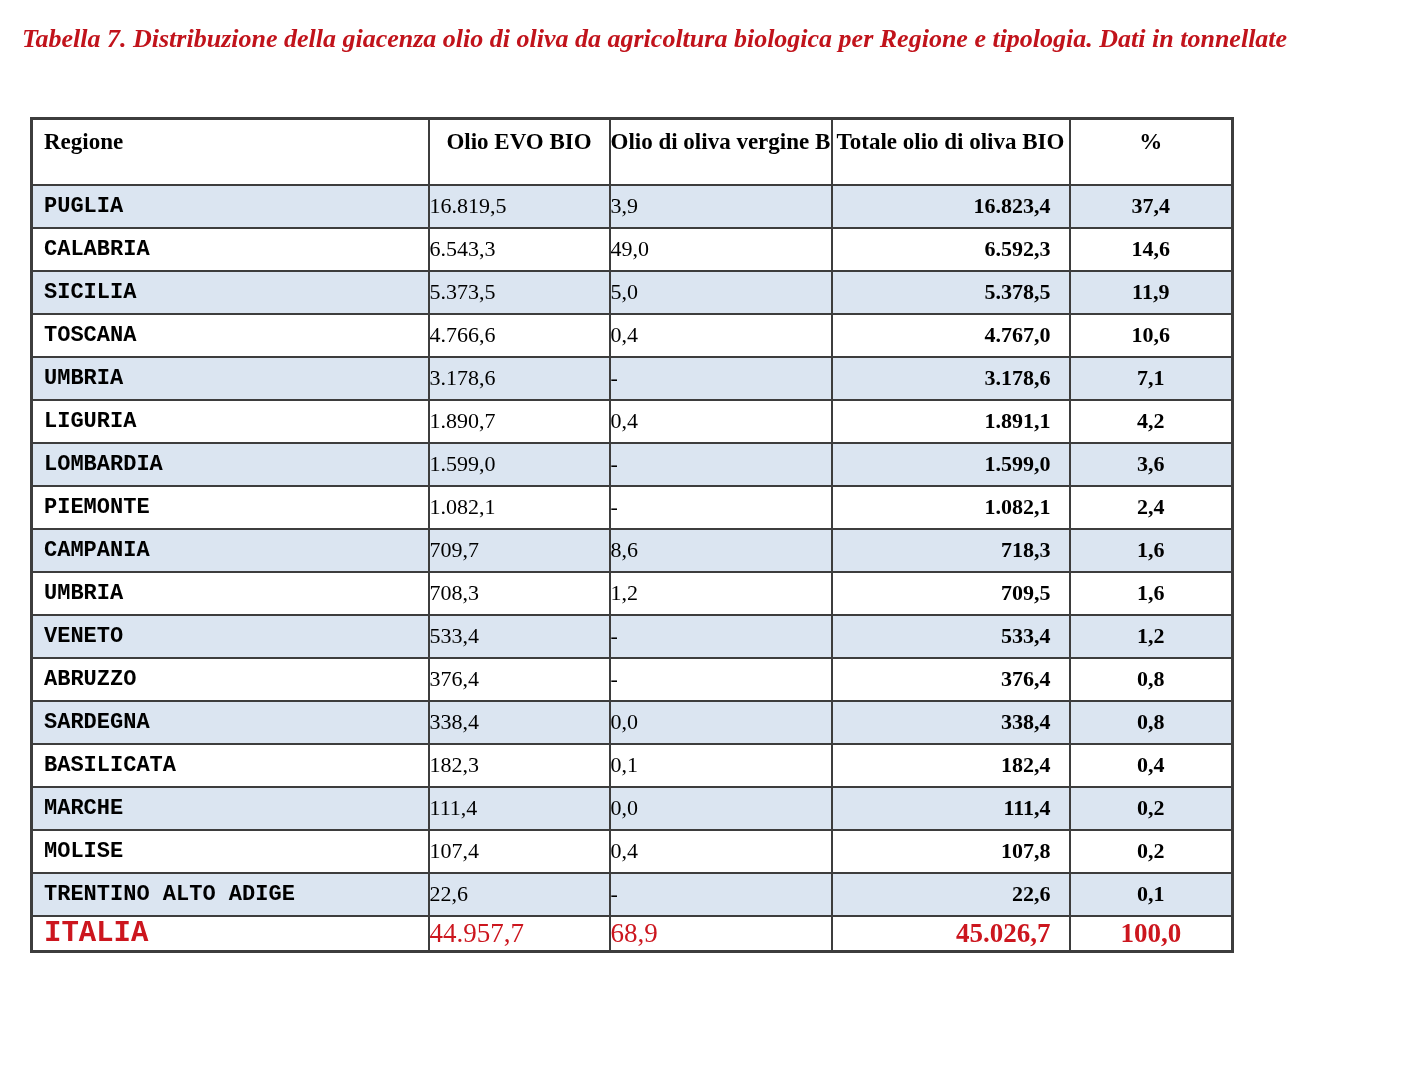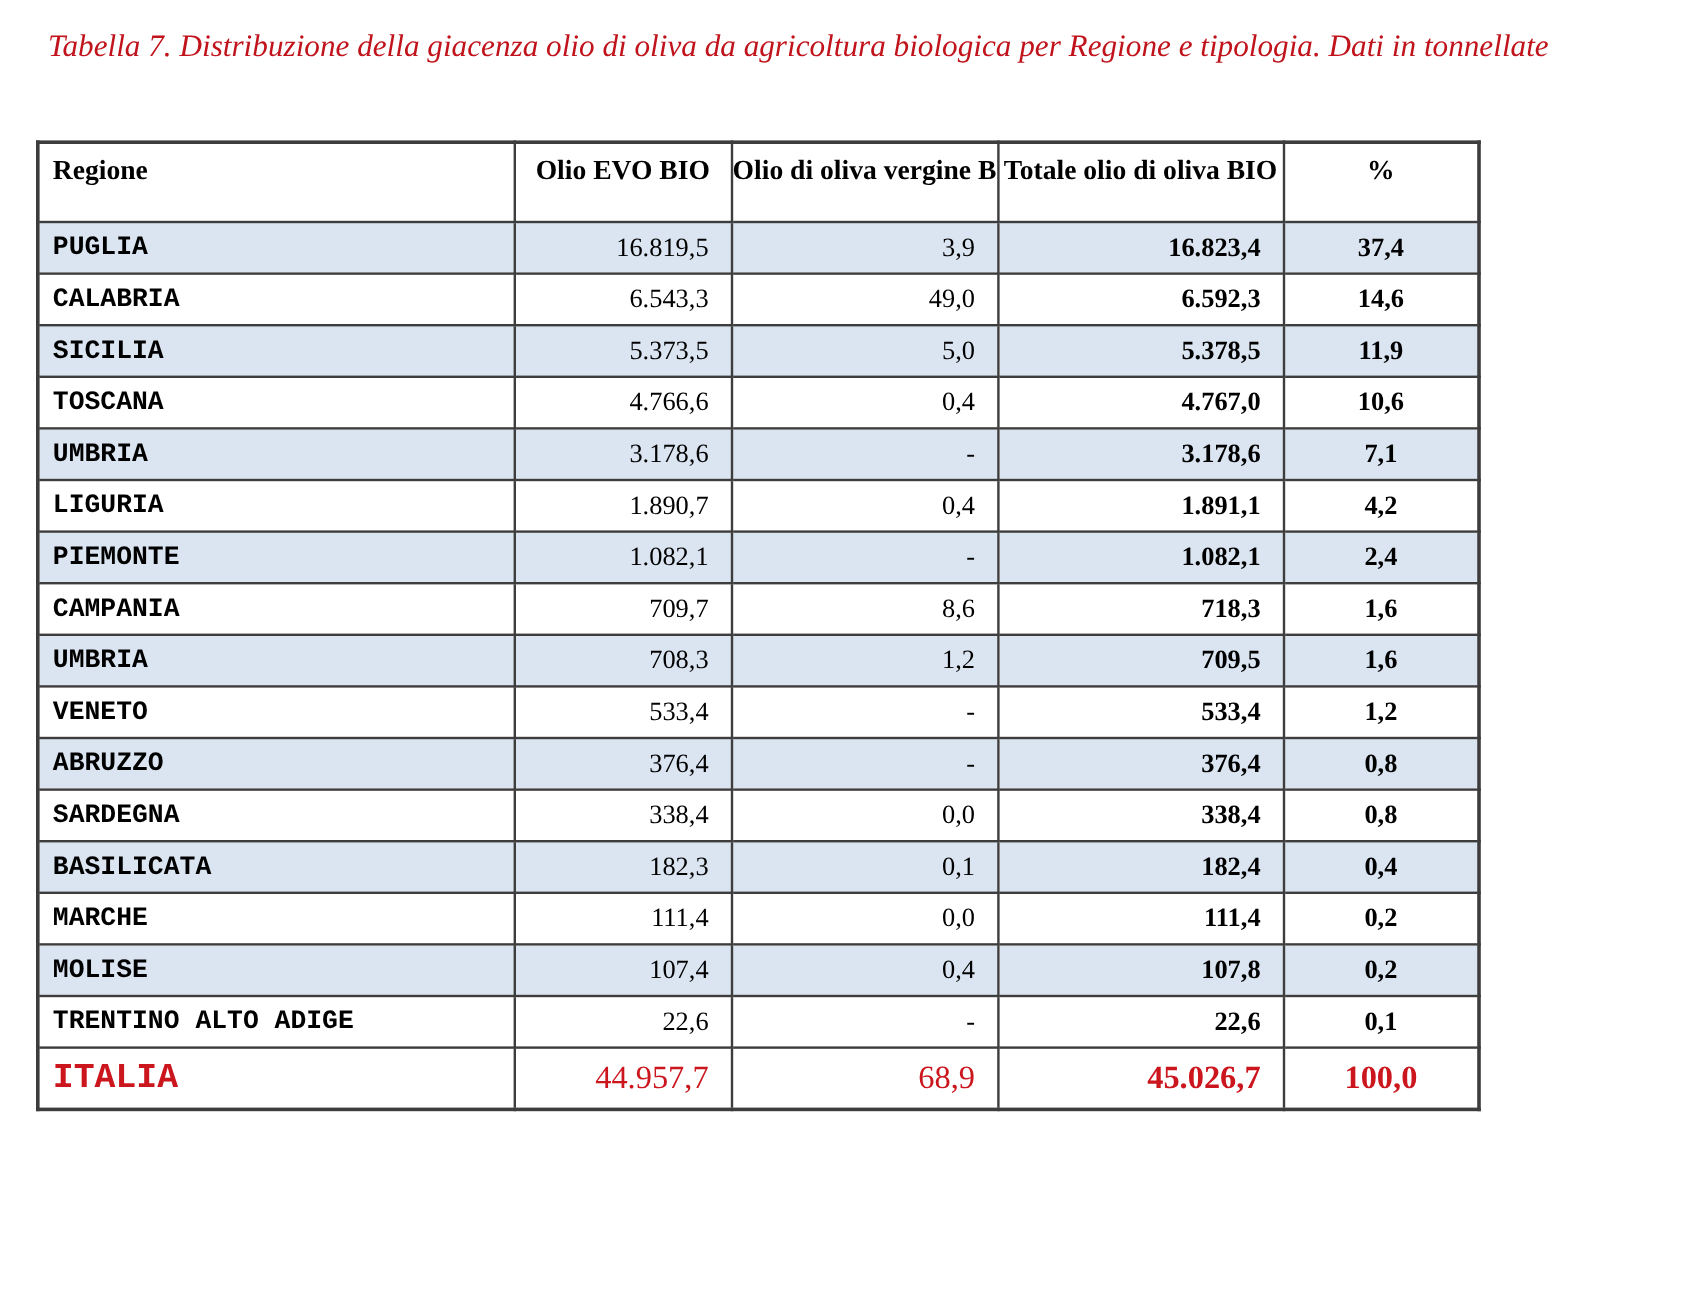--- a/index.html
+++ b/index.html
@@ -8,22 +8,22 @@
     --row-blue:#dbe5f1;
     --border:#3d3d3d;
   }
   *{margin:0;padding:0;box-sizing:border-box;}
   html,body{background:#ffffff;}
   body{
     width:1414px;height:1074px;position:relative;overflow:hidden;
     font-family:"Liberation Serif","DejaVu Serif",serif;
   }
   .doc-title{
-    position:absolute;left:40px;top:20px;width:1350px;
-    font-size:26px;font-weight:normal;font-style:italic;
+    position:absolute;left:22px;top:20px;width:1350px;
+    font-size:26px;font-weight:bold;font-style:italic;
     color:var(--title-red);line-height:38px;
   }
   table.data{
     position:absolute;left:30px;top:117px;width:1201px;
     border-collapse:collapse;table-layout:fixed;
     border:3px solid var(--border);
     padding-left:45px;
   }
   table.data th,table.data td{
     border:2px solid var(--border);
@@ -31,24 +31,24 @@
   }
   thead th{
     height:66px;vertical-align:top;padding-top:7px;
     font-size:23px;font-weight:bold;text-align:center;
     white-space:pre-line;line-height:29px;background:#ffffff;
   }
   thead th.c-reg{text-align:left;padding-left:11px;}
   tbody td{height:43px;font-size:22px;vertical-align:middle;}
   tbody tr:nth-child(odd) td{background:var(--row-blue);}
   td.c-reg{font-weight:bold;text-align:left;padding-left:11px;font-family:Liberation Mono, monospace;}
-  td.c-num{text-align:right;padding-right:18px;font-weight:normal;}
+  td.c-num{padding-right:18px;font-weight:normal;}
   td.c-tot{text-align:right;padding-right:18px;font-weight:bold;}
   td.c-pct{text-align:center;font-weight:bold;}
-  tfoot td{height:52px;font-size:27px;font-weight:bold;color:var(--total-red);background:#ffffff;vertical-align:middle;}
+  tfoot td{height:36px;font-size:27px;font-weight:bold;color:var(--total-red);background:#ffffff;vertical-align:middle;}
   tfoot td.c-reg{font-size:29px;}
 </style>
 </head>
 <body>
 
 <div class="doc-title">Tabella 7. Distribuzione della giacenza olio di oliva da agricoltura biologica per Regione e tipologia. Dati in tonnellate</div>
 
 <table class="data">
   <colgroup>
     <col style="width:397px">
@@ -106,20 +106,27 @@
     <td class="c-pct">7,1</td>
   </tr>
       <tr>
     <td class="c-reg">LIGURIA</td>
     <td class="c-num">1.890,7</td>
     <td class="c-num">0,4</td>
     <td class="c-tot">1.891,1</td>
     <td class="c-pct">4,2</td>
   </tr>
       <tr>
+    <td class="c-reg">LOMBARDIA</td>
+    <td class="c-num">1.599,0</td>
+    <td class="c-num">-</td>
+    <td class="c-tot">1.599,0</td>
+    <td class="c-pct">3,6</td>
+  </tr>
+      <tr>
     <td class="c-reg">PIEMONTE</td>
     <td class="c-num">1.082,1</td>
     <td class="c-num">-</td>
     <td class="c-tot">1.082,1</td>
     <td class="c-pct">2,4</td>
   </tr>
       <tr>
     <td class="c-reg">CAMPANIA</td>
     <td class="c-num">709,7</td>
     <td class="c-num">8,6</td>

